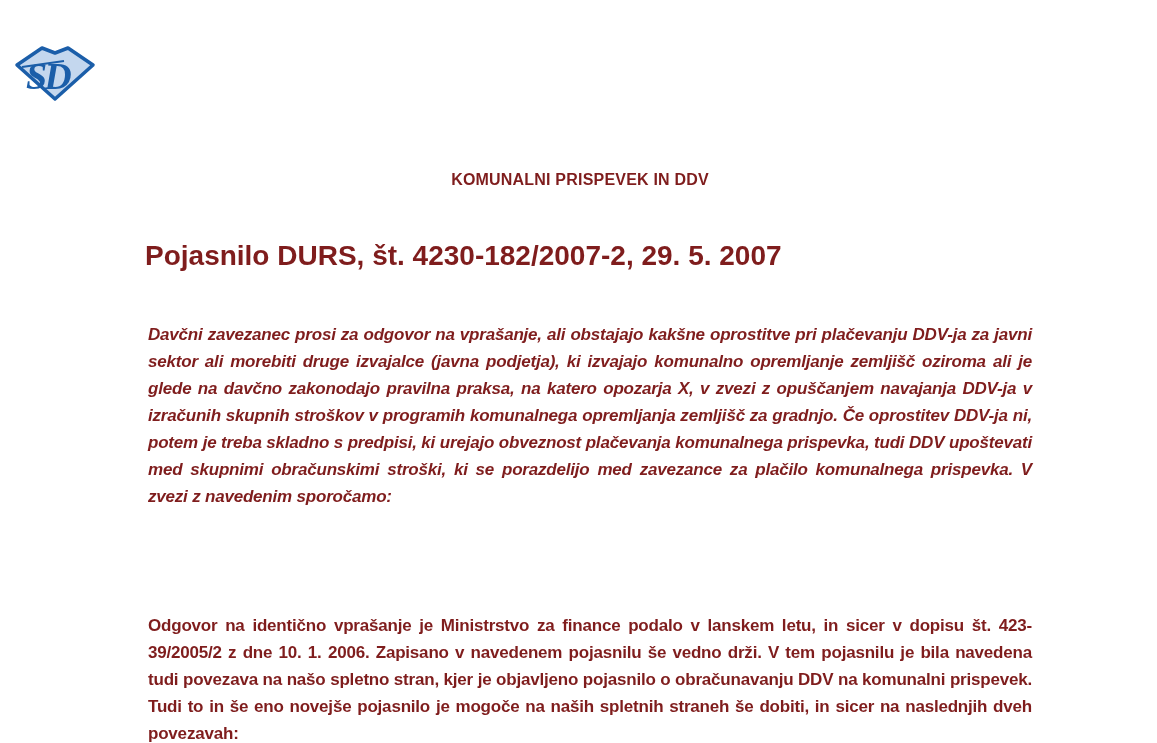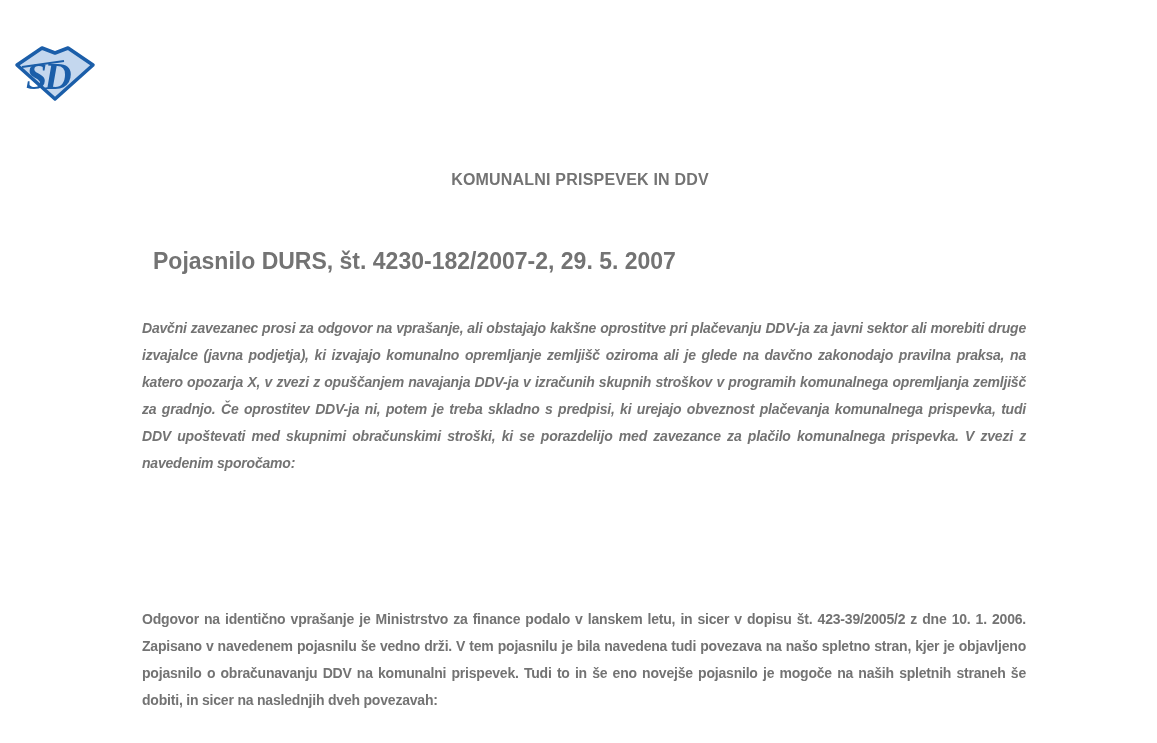--- a/index.html
+++ b/index.html
@@ -7,21 +7,21 @@
     padding: 0;
     background: #ffffff;
   }
   .page {
     position: relative;
     width: 1157px;
     height: 743px;
     background: #ffffff;
     overflow: hidden;
     font-family: "Liberation Sans", sans-serif;
-    color: #737373;
+    color: #7f1d1d;
   }
   .logo {
     position: absolute;
     left: 14px;
     top: 44px;
     width: 82px;
     height: 58px;
   }
   .doc-title {
     position: absolute;
@@ -32,30 +32,30 @@
     text-align: center;
     font-size: 16px;
     font-weight: bold;
     letter-spacing: 0.2px;
   }
   .doc-ref {
     position: absolute;
     left: 138px;
     top: 233px;
     width: 884px;
-    margin: 15px;
-    font-size: 23px;
+    margin: 7px;
+    font-size: 28px;
     font-weight: bold;
   }
   .para {
     position: absolute;
     left: 138px;
     width: 884px;
-    margin: 4px;
-    font-size: 14px;
+    margin: 10px;
+    font-size: 17px;
     font-weight: bold;
     line-height: 27px;
     text-align: justify;
     letter-spacing: -0.2px;
   }
   .question {
     top: 311px;
     font-style: italic;
   }
   .answer {

